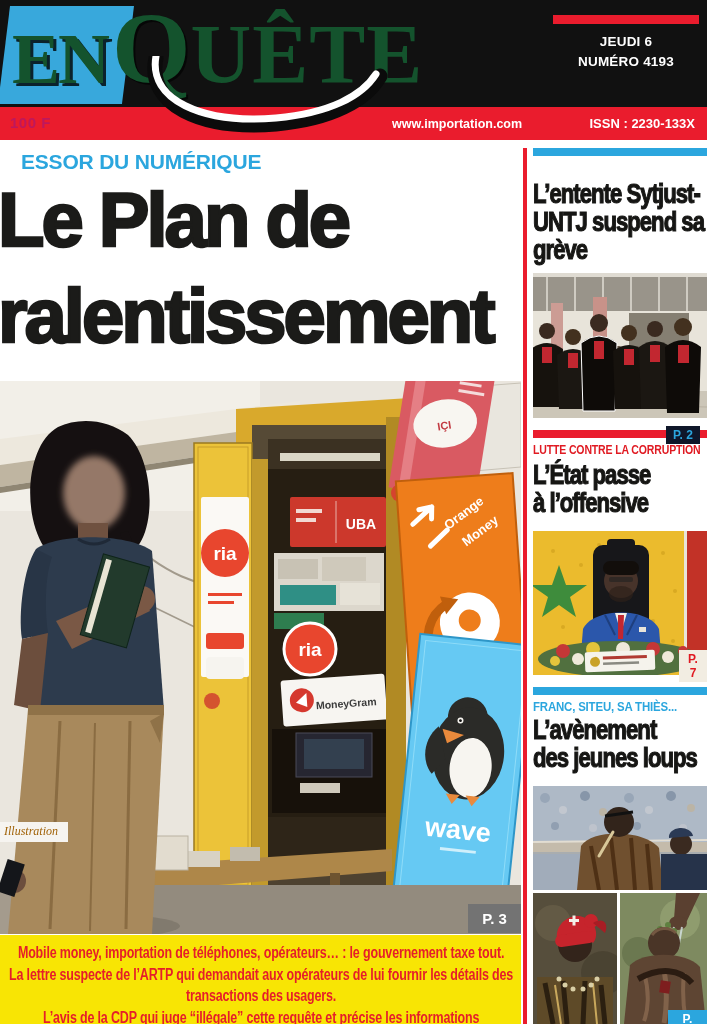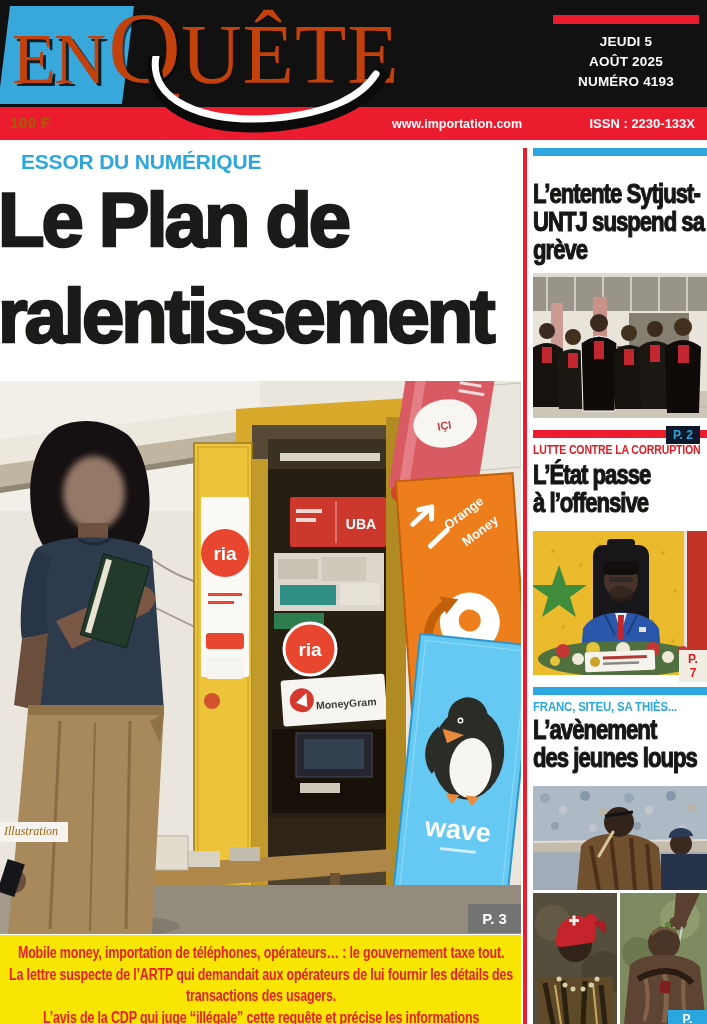--- a/index.html
+++ b/index.html
@@ -3,34 +3,34 @@
 <meta charset="utf-8">
 <style>
   html,body{margin:0;padding:0;background:#777;}
   .page{position:relative;width:707px;height:1024px;overflow:hidden;background:#fff;
         font-family:"Liberation Sans",sans-serif;}
   .abs{position:absolute;}
 
   
   .masthead{left:0;top:0;width:707px;height:107px;background:#111;}
   .logo-plate{left:4px;top:6px;width:124px;height:98px;background:#38A8DC;transform:skewX(-7deg);}
-  .logo{left:12px;top:0;height:107px;line-height:98px;color:#c2410c;white-space:nowrap;
-        font-family:"Liberation Serif",serif;font-weight:400;z-index:3;}
+  .logo{left:12px;top:0;height:107px;line-height:98px;color:#14532d;white-space:nowrap;
+        font-family:"Liberation Serif",serif;font-weight:700;z-index:3;}
   .logo span{display:inline-block;vertical-align:baseline;}
   .logo-en{font-size:72px;letter-spacing:-2px;text-shadow:3px 3px 0 rgba(0,0,0,.8);}
   .logo-q{font-size:101px;margin-left:4px;text-shadow:2px 2px 0 rgba(0,0,0,.6);}
   .logo-rest{font-size:84px;letter-spacing:1px;}
   .swoosh{left:104px;top:56px;width:340px;height:88px;z-index:4;pointer-events:none;}
   .edition{right:6px;top:15px;width:150px;text-align:center;color:#fff;font-weight:700;
            font-size:13.5px;line-height:20px;letter-spacing:.2px;}
   .edition-bar{height:9px;margin:0 2px 8px 2px;}
 
   
   .redstrip{left:0;top:107px;width:707px;height:33px;}
-  .price{left:10px;top:114px;color:#a16207;font-weight:700;font-size:15px;letter-spacing:.5px;}
+  .price{left:10px;top:114px;color:#be185d;font-weight:700;font-size:15px;letter-spacing:.5px;}
   .website{left:392px;top:117px;color:#fff;font-weight:700;font-size:12.5px;}
   .issn{right:12px;top:116px;color:#fff;font-weight:700;font-size:13px;}
 
   
   .lead-kicker{left:1px;top:150px;font-weight:700;font-size:21px;letter-spacing:-.2px;padding-left:20px;}
   .lead-headline{left:-2px;top:172px;width:530px;color:#1b1b19;font-weight:700;
                  font-size:76px;line-height:96px;letter-spacing:-3px;
                  -webkit-text-stroke:2.5px #1b1b19;white-space:nowrap;}
   .lead-photo{left:0;top:381px;width:521px;height:553px;overflow:hidden;background:#E9E5DD;}
   .caption{left:0;top:822px;background:#F6F4F0;color:#a16207;font-family:"Liberation Serif",serif;
@@ -61,22 +61,21 @@
 </style>
 </head>
 <body>
 
 <div class="page">
 
   <div class="abs masthead">
     <div class="abs logo-plate"></div>
     <div class="abs edition">
       <div class="edition-bar" style="background:#EA1C2D"></div>
-      <div>JEUDI 5</div>
-      <div>AOÛT 2025</div>
+      <div>JEUDI 6</div>
       <div>NUMÉRO 4193</div>
     </div>
   </div>
   <div class="abs logo"><span class="logo-en">EN</span><span class="logo-q">Q</span><span class="logo-rest">UÊTE</span></div>
 
   <div class="abs redstrip" style="background:#EA1C2D"></div>
   <svg class="abs swoosh" viewBox="0 0 340 88">
     <path d="M52,2 C42,48 96,74 172,68 C228,63 262,44 276,20" fill="none" stroke="#0b0b0b" stroke-width="15" stroke-linecap="round"></path>
     <path d="M52,0 C44,44 98,68 172,62 C226,57 258,40 272,18" fill="none" stroke="#ffffff" stroke-width="7" stroke-linecap="round"></path>
   </svg>

